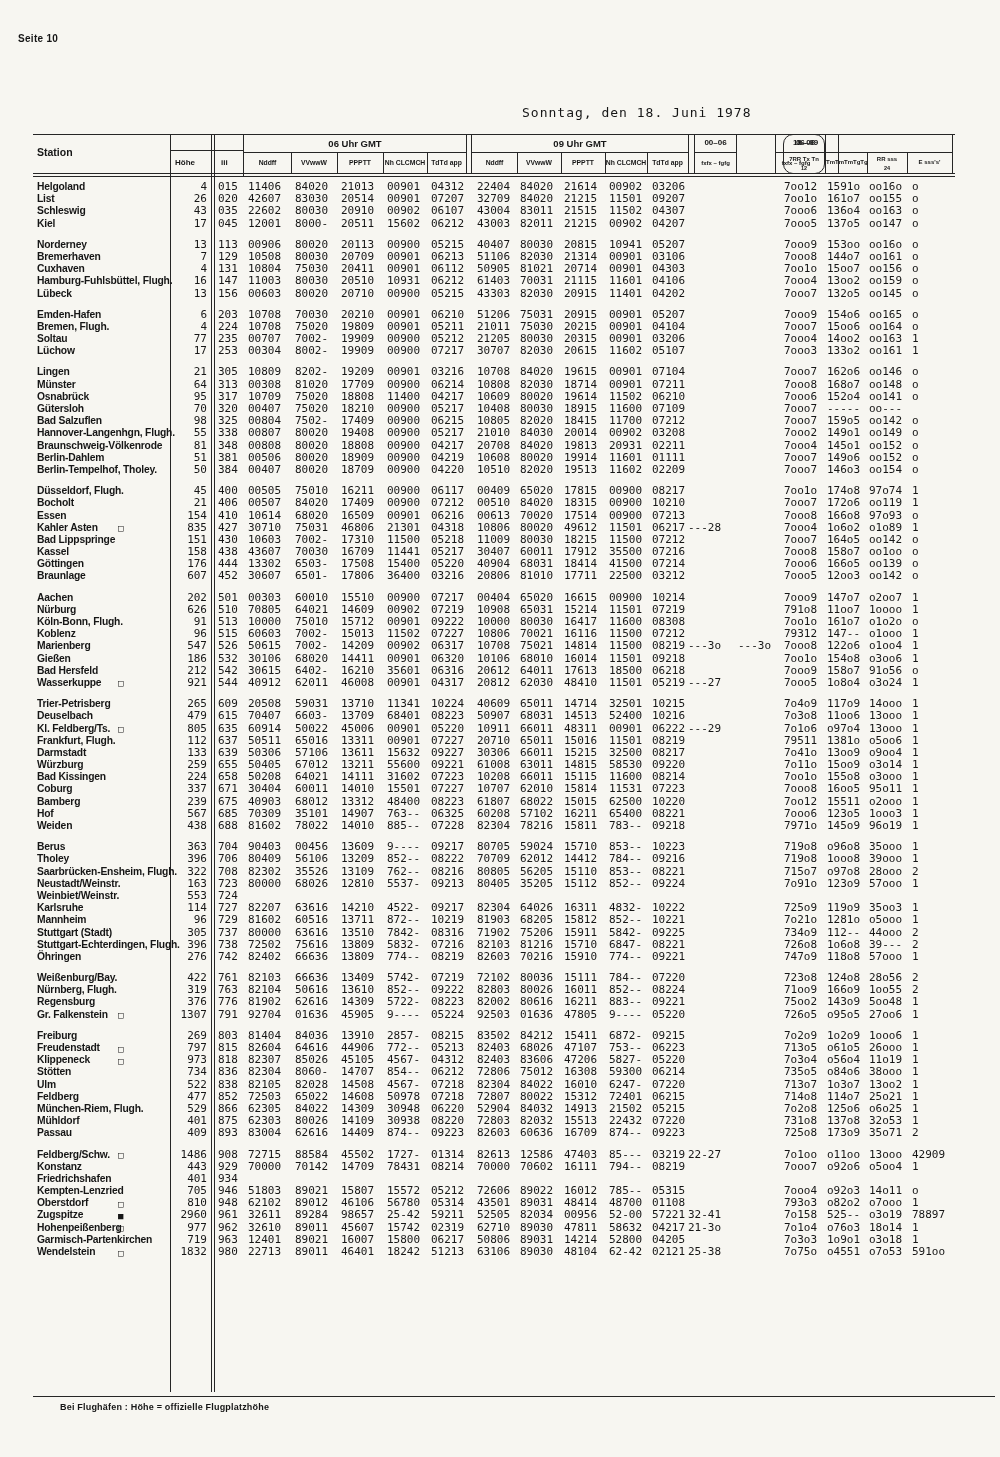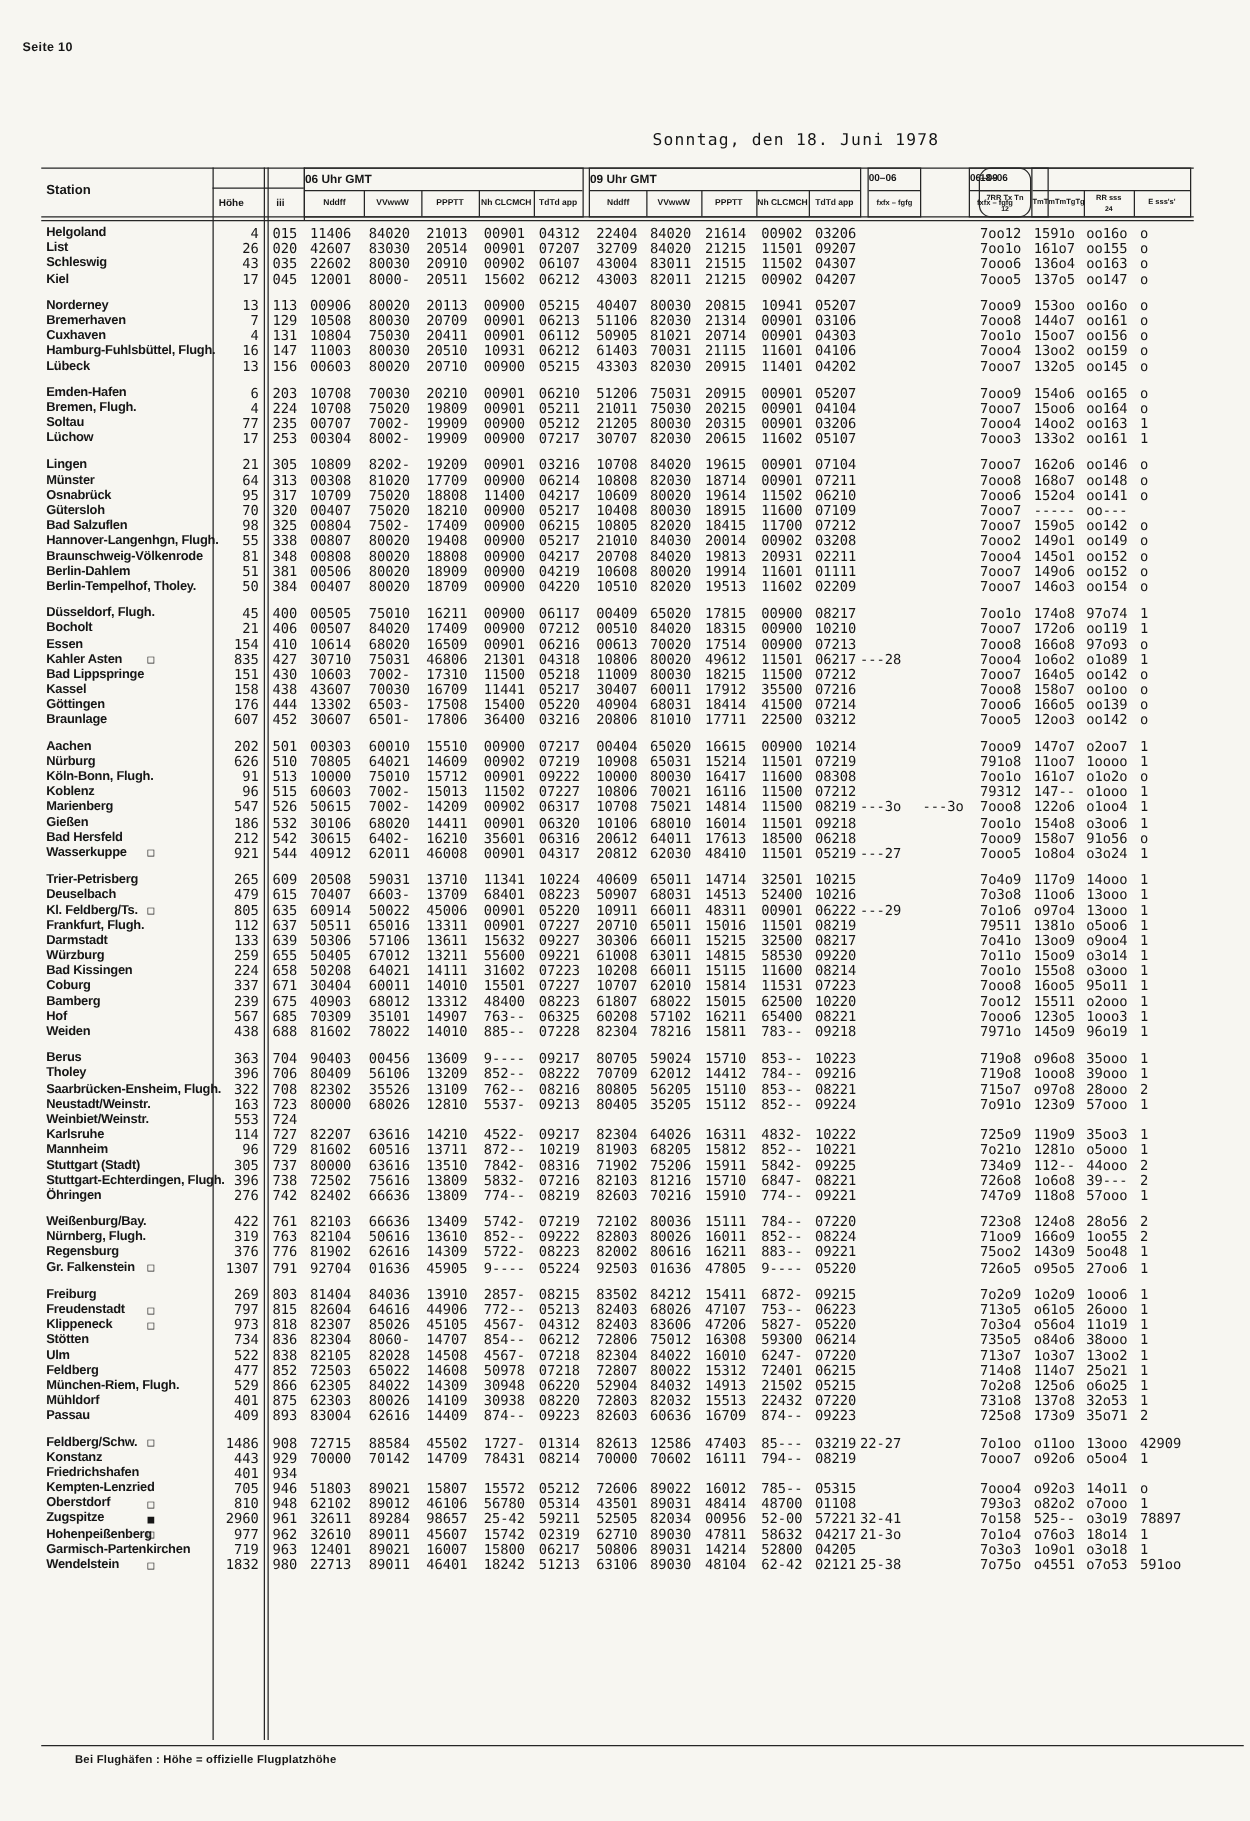--- a/index.html
+++ b/index.html
@@ -8,21 +8,21 @@
   .abs{position:absolute;}
   .ink{background:#262626;}
   
   #seite{left:18px;top:33px;font-size:10px;font-weight:bold;letter-spacing:.3px;}
   #datum{left:522px;top:105px;font-family:"DejaVu Sans Mono",monospace;font-size:13px;letter-spacing:1px;}
   #footnote{left:60px;top:1402px;font-size:9px;font-weight:bold;letter-spacing:.2px;}
   
   .hline{height:1px;}
   .vline{width:1px;}
   .hbox{position:absolute;border:1px solid #262626;box-sizing:border-box;}
-  .gtitle{position:absolute;width:100%;top:3px;font-size:9.5px;font-weight:bold;}
+  .gtitle{position:absolute;width:100%;text-align:center;top:3px;font-size:9.5px;font-weight:bold;}
   .sublabel{position:absolute;font-size:6.8px;font-weight:bold;white-space:nowrap;text-align:center;}
   .subnum{position:absolute;font-size:5.5px;font-weight:bold;text-align:center;width:100%;}
   #lbl-station{left:37px;top:146px;font-size:10.5px;font-weight:bold;}
   #lbl-hoehe{left:175px;top:158px;font-size:8px;font-weight:bold;}
   #lbl-iii{left:221px;top:158px;font-size:8px;font-weight:bold;}
   
   #tbody{position:absolute;left:33px;top:181px;width:925px;}
   .block{margin-bottom:9px;}
   .row{position:relative;height:12.2px;font-family:"DejaVu Sans Mono",monospace;font-size:11px;line-height:12px;white-space:nowrap;}
   .cell{position:absolute;top:0;}

